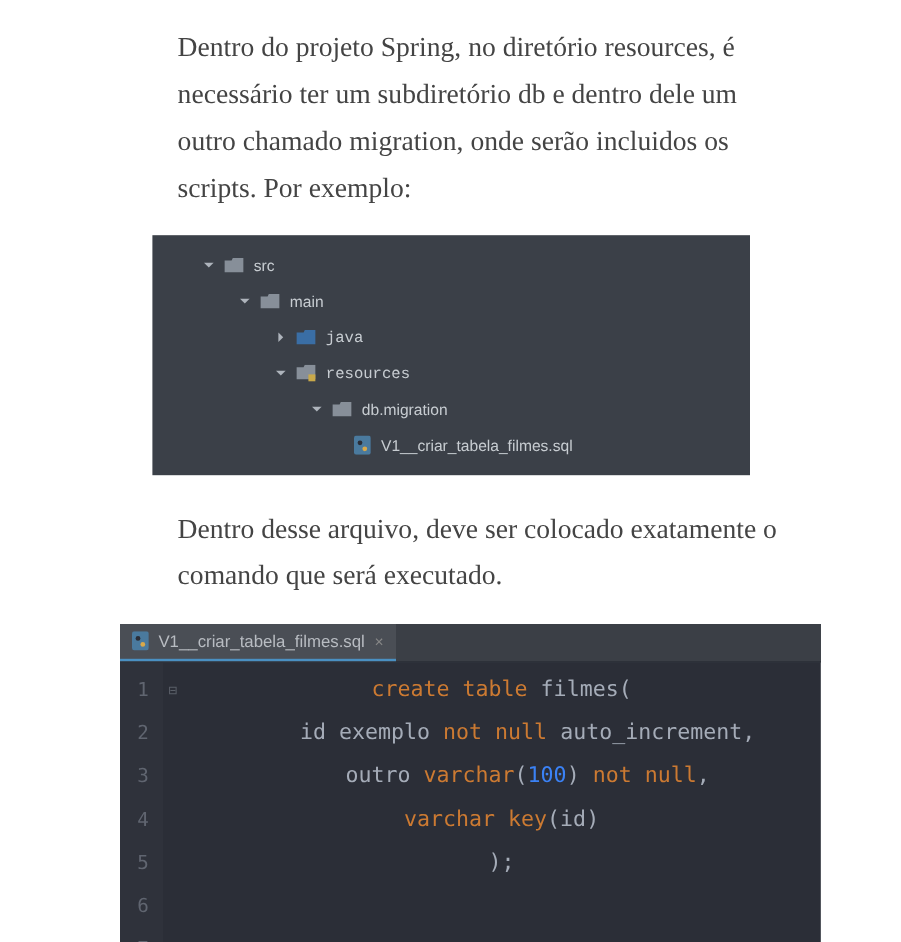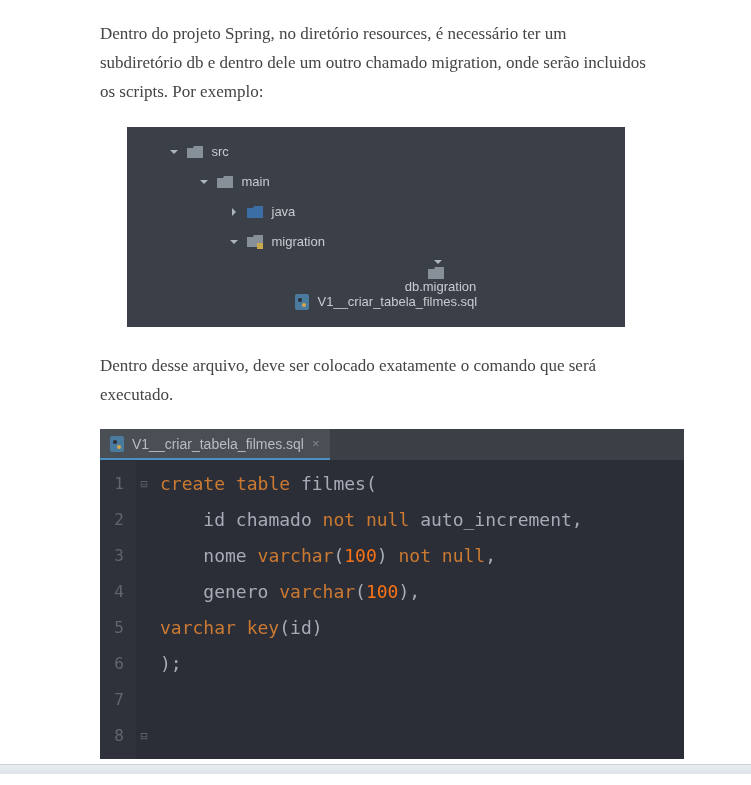--- a/index.html
+++ b/index.html
@@ -7,24 +7,25 @@
       font-family: Georgia, 'Times New Roman', serif;
       background: #ffffff;
       color: #3d3d3d;
       padding: 20px 0;
       width: 751px;
     }
     .content {
       padding: 0 100px;
     }
     .paragraph {
-      font-size: 17px;
+      font-size: 23px;
       line-height: 1.7;
       color: #444;
       margin-bottom: 20px;
+      margin-left: 48px;
     }
     .tree-panel {
       background: #3b4048;
       margin: 20px auto 25px auto;
       width: 498px;
       padding: 10px 0;
       font-family: -apple-system, BlinkMacSystemFont, 'Segoe UI', sans-serif;
       font-size: 13px;
       color: #adb5bd;
     }
@@ -55,22 +56,22 @@
     .file-icon {
       width: 16px;
       height: 16px;
       margin-right: 7px;
       display: flex;
       align-items: center;
     }
     .tree-label { color: #c7ccd1; }
     .indent-1 { padding-left: 40px; }
     .indent-2 { padding-left: 70px; }
-    .indent-3 { padding-left: 100px; }
-    .indent-4 { padding-left: 130px; flex-direction: column; }
+    .indent-3 { padding-left: 100px; font-family: Liberation Mono, monospace; }
+    .indent-4 { padding-left: 130px; }
     .indent-5 { padding-left: 168px; }
 
     .editor-panel {
       background: #2b2e37;
       margin: 20px 0 0 0;
       width: 584px;
       margin-left: 100px;
       font-family: 'Consolas', 'Monaco', monospace;
       font-size: 18px;
       position: relative;
@@ -120,23 +121,23 @@
       position: relative;
     }
     .fold-gutter {
       width: 16px;
       padding: 5px 0;
       line-height: 36px;
       color: #5a5f68;
       font-size: 12px;
       text-align: center;
     }
-    .code-line { white-space: pre; }
+    .code-line { white-space: pre; text-align: center; }
     .kw { color: #cc7a32; }
-    .num { color: #f97316; }
+    .num { color: #3b82f6; }
     .ident { color: #a5acb8; }
     .paren { color: #a5acb8; }
 
     .bottom-strip {
       height: 10px;
       background: linear-gradient(to bottom, #eaeef2, #dde2e8);
       border-top: 1px solid #c9d0d8;
       margin-top: 5px;
     }
   </style>
@@ -192,21 +193,21 @@
         <svg viewBox="0 0 10 10" width="10" height="10">
           <path d="M1 3 L5 7 L9 3 Z"></path>
         </svg>
       </span>
     <span class="folder-icon resources-icon">
         <svg viewBox="0 0 16 14" width="16" height="14">
           <path d="M0 2 L6 2 L7 0 L16 0 L16 12 L0 12 Z" fill="#878f99"></path>
           <rect x="10" y="8" width="6" height="6" fill="#c9a94a"></rect>
         </svg>
       </span>
-    <span class="tree-label">migration</span>
+    <span class="tree-label">resources</span>
   </div>
   <div class="tree-row indent-4">
     <span class="chevron">
         <svg viewBox="0 0 10 10" width="10" height="10">
           <path d="M1 3 L5 7 L9 3 Z"></path>
         </svg>
       </span>
     <span class="folder-icon">
         <svg viewBox="0 0 16 12" width="16" height="12">
           <path d="M0 2 L6 2 L7 0 L16 0 L16 12 L0 12 Z"></path>
@@ -260,22 +261,21 @@
       <div>&nbsp;</div>
         <div>&nbsp;</div>
         <div>&nbsp;</div>
         <div>&nbsp;</div>
         <div>&nbsp;</div>
         <div>&nbsp;</div>
       <div>⊟</div>
     </div>
     <div class="code-area">
       <div class="code-line"><span class="kw">create</span> <span class="kw">table</span> <span class="ident">filmes</span><span class="paren">(</span></div>
-      <div class="code-line">    <span class="ident">id chamado</span> <span class="kw">not null</span> <span class="ident">auto_increment</span><span>,</span></div>
-      <div class="code-line">    <span class="ident">nome</span> <span class="kw">varchar</span><span>(</span><span class="num">100</span><span>)</span> <span class="kw">not null</span><span>,</span></div>
-      <div class="code-line">    <span class="ident">genero</span> <span class="kw">varchar</span><span>(</span><span class="num">100</span><span>)</span><span>,</span></div>
+      <div class="code-line">    <span class="ident">id exemplo</span> <span class="kw">not null</span> <span class="ident">auto_increment</span><span>,</span></div>
+      <div class="code-line">    <span class="ident">outro</span> <span class="kw">varchar</span><span>(</span><span class="num">100</span><span>)</span> <span class="kw">not null</span><span>,</span></div>
       <div class="code-line"><span class="kw">varchar key</span><span>(</span><span class="ident">id</span><span>)</span></div>
       <div class="code-line"><span>);</span></div>
     </div>
   </div>
 </div>
 
 <div class="bottom-strip"></div>
 
 </body></html>

